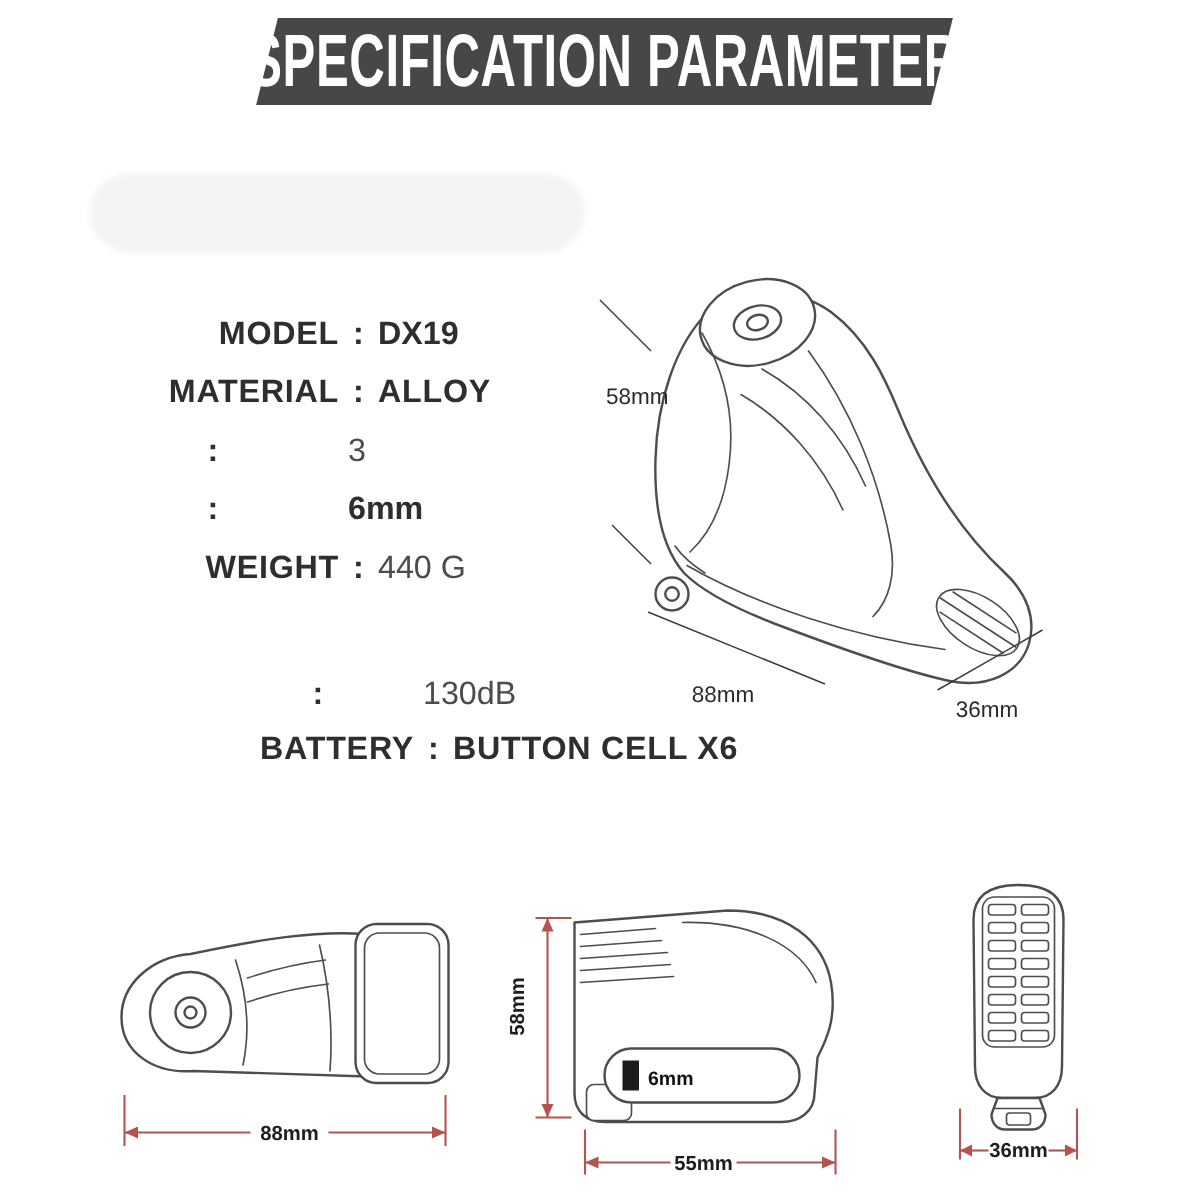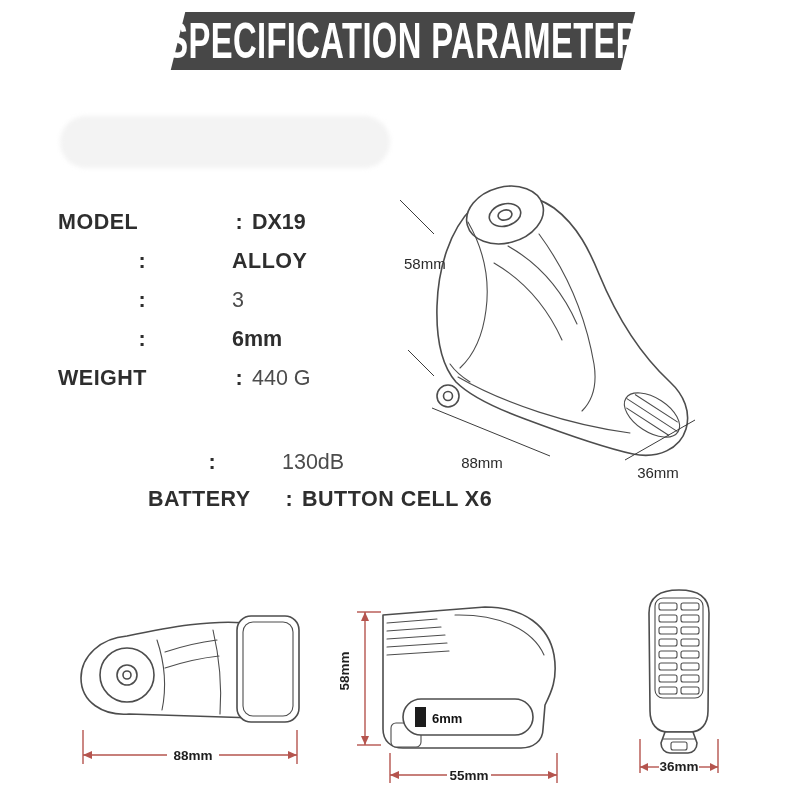--- a/index.html
+++ b/index.html
@@ -30,21 +30,21 @@
 
   
   .specs { position:absolute; color:var(--text,#2e2e2e); }
   .specs-main { left:58px; top:210px; }
   .specs-secondary { left:148px; top:450px; }
   .spec-row {
     display:grid; grid-template-columns:168px 14px auto; column-gap:6px;
     align-items:baseline; margin-bottom:14px; font-size:21.5px; white-space:nowrap;
   }
   .specs-secondary .spec-row { grid-template-columns:128px 14px auto; margin-bottom:12px; }
-  .spec-label { text-align:left; font-weight:700; letter-spacing:0.5px; }
+  .spec-label { text-align:right; font-weight:700; letter-spacing:0.5px; }
   .spec-colon { text-align:center; font-weight:700; }
   .v-bold { font-weight:700; }
   .v-semi { font-weight:700; letter-spacing:0.5px; }
   .v-reg  { font-weight:400; color:#4c4c4c; }
 
   
   svg { position:absolute; overflow:visible; }
   .drawing-3d { left:390px; top:168px; width:335px; height:325px; }
   .view-side  { left:65px;  top:600px; width:260px; height:185px; }
   .view-front { left:335px; top:593px; width:250px; height:205px; }
@@ -68,20 +68,21 @@
   <div class="banner-text">SPECIFICATION PARAMETER</div>
   <div class="smudge"></div>
 
   <div class="specs specs-main">
     <div class="spec-row">
       <span class="spec-label">MODEL</span>
       <span class="spec-colon">:</span>
       <span class="spec-value v-bold">DX19</span>
     </div>
     <div class="spec-row">
+      <span class="spec-label">MATERIAL</span>
       <span class="spec-colon">:</span>
       <span class="spec-value v-semi">ALLOY</span>
     </div>
     <div class="spec-row">
       <span class="spec-colon">:</span>
       <span class="spec-value v-reg">3</span>
     </div>
     <div class="spec-row">
       <span class="spec-colon">:</span>
       <span class="spec-value v-bold">6mm</span>

